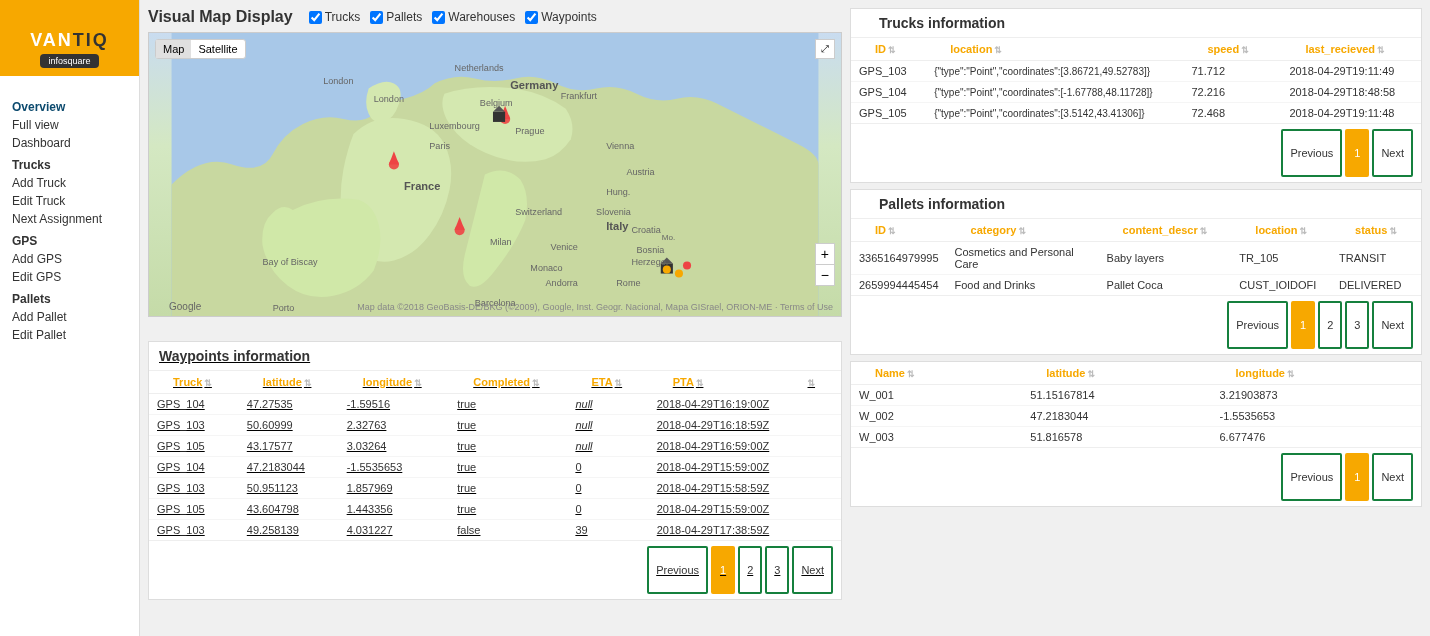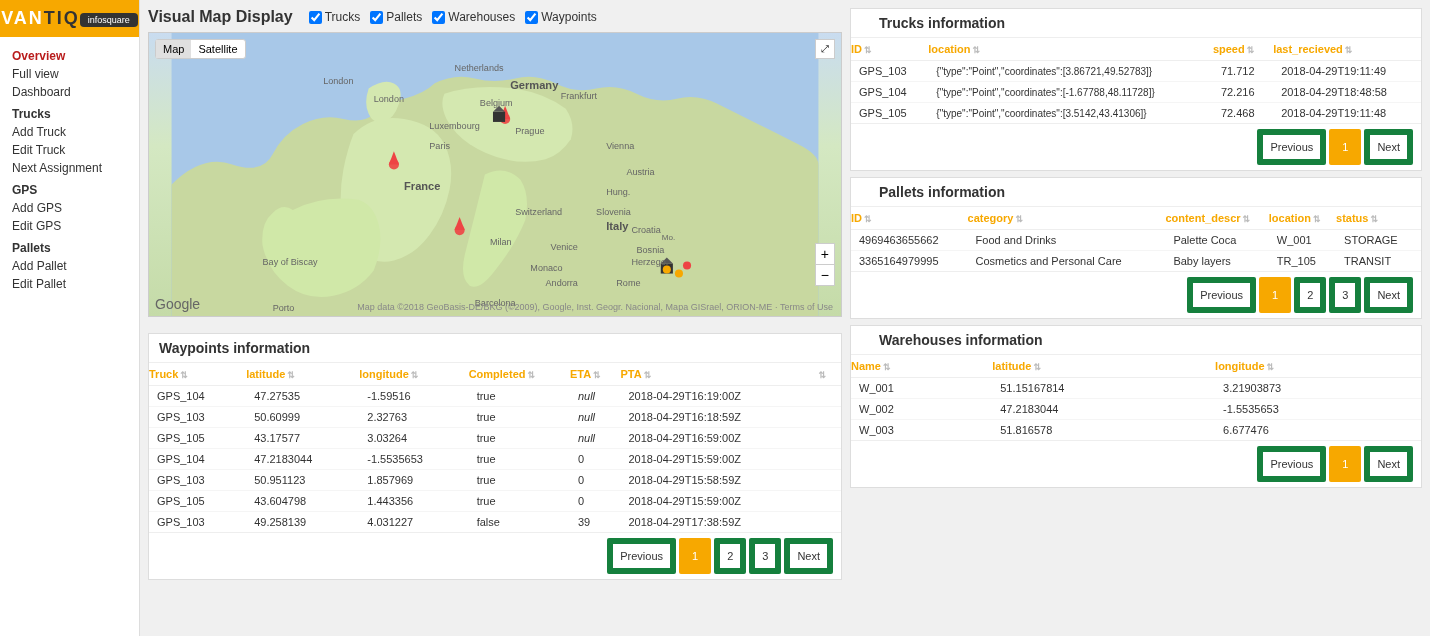--- a/index.html
+++ b/index.html
@@ -24,21 +24,21 @@
     }
     #sidebar nav { padding: 10px 12px; }
     #sidebar .nav-item {
       display: block;
       padding: 2px 0;
       color: #333;
       font-size: 12px;
       cursor: pointer;
       text-decoration: none;
     }
-    #sidebar .nav-item.active { color: #b91c1c; font-weight: bold; }
+    #sidebar .nav-item.active { color: #0c4a6e; font-weight: bold; margin-top: 12px; }
     #sidebar .nav-section {
       font-weight: bold;
       color: #333;
       font-size: 12px;
       margin-top: 6px;
       margin-bottom: 2px;
     }
 
     
     #main {
@@ -143,25 +143,26 @@
       padding: 2px 5px;
       cursor: pointer;
       font-size: 14px;
       border-bottom: 1px solid #ccc;
       text-align: center;
     }
     .map-zoom span:last-child { border-bottom: none; }
 
     
     .waypoints-section {
-      margin-top: 16px;
+      margin-top: 24px;
       border: 1px solid #ddd;
       background: #fff;
       overflow: hidden;
       flex-shrink: 0;
+      text-decoration: underline;
     }
     .section-title {
       font-size: 14px;
       font-weight: bold;
       color: #333;
       padding: 6px 10px;
       border-bottom: 1px solid #eee;
     }
 
     
@@ -189,21 +190,21 @@
 
     
     table {
       width: 100%;
       border-collapse: collapse;
       font-size: 11px;
     }
     table th {
       color: #f7a800;
       font-weight: bold;
-      padding: 5px 0;
+      padding: 5px 24px;
       text-align: left;
       border-bottom: 1px solid #eee;
       white-space: nowrap;
     }
     table td {
       padding: 4px 8px;
       color: #333;
       border-bottom: 1px solid #f5f5f5;
     }
     table tr:last-child td { border-bottom: none; }
@@ -216,22 +217,22 @@
     
     .pagination {
       display: flex;
       justify-content: flex-end;
       align-items: center;
       padding: 5px 8px;
       gap: 3px;
       border-top: 1px solid #eee;
     }
     .page-btn {
-      padding: 6px 7px;
-      border: 6px solid #15803d;
+      padding: 16px 7px;
+      border: 2px solid #15803d;
       background: #fff;
       cursor: pointer;
       font-size: 11px;
       border-radius: 2px;
       color: #333;
     }
     .page-btn.active {
       background: #f7a800;
       color: #fff;
       border-color: #f7a800;
@@ -241,43 +242,43 @@
     
     .map-bg {
       position: absolute;
       top: 0; left: 0; right: 0; bottom: 0;
       background: linear-gradient(180deg, #c9dcf0 0%, #d4e8c2 40%, #c5dba8 100%);
     }
 
     .google-label {
       position: absolute;
       bottom: 4px;
-      left: 6px;
-      font-size: 14px;
+      left: 20px;
+      font-size: 10px;
       color: #666;
       margin-top: 23px;
     }
     .map-attribution {
       position: absolute;
       bottom: 4px;
       right: 8px;
       font-size: 9px;
       color: #888;
     }
 
     .trucks-table-wrap, .waypoints-table-wrap {
       overflow-x: auto;
     }
   </style>
 </head>
 <body>
 
 <div id="sidebar">
   <div class="logo-area">
-    <div style="display:flex;flex-direction:row;align-items:center;">
+    <div style="display:flex;flex-direction:column;align-items:center;margin-top:22px;">
       <div>
         <span style="color:#fff;font-size:18px;font-weight:900;letter-spacing:2px;">VAN</span><span style="color:#333;font-size:18px;font-weight:900;letter-spacing:2px;">TIQ</span>
       </div>
       <div style="background:#333;color:#fff;font-size:9px;padding:2px 8px;border-radius:4px;margin-top:3px;">
         infosquare
       </div>
     </div>
   </div>
   <nav style="padding:10px 12px;">
     <a class="nav-item active">Overview</a>
@@ -546,46 +547,45 @@
             <tr>
               <th><span>ID</span><span class="sort-icon">⇅</span></th>
               <th><span>category</span><span class="sort-icon">⇅</span></th>
               <th><span>content_descr</span><span class="sort-icon">⇅</span></th>
               <th><span>location</span><span class="sort-icon">⇅</span></th>
               <th><span>status</span><span class="sort-icon">⇅</span></th>
             </tr>
           </thead>
           <tbody id="pallets-tbody">
               <tr>
-    <td>4969463655662</td>
-    <td>Food and Drinks</td>
-    <td>Palette Coca</td>
-    <td>W_001</td>
-    <td>STORAGE</td>
-  </tr>
-              <tr>
     <td>3365164979995</td>
     <td>Cosmetics and Personal Care</td>
     <td>Baby layers</td>
     <td>TR_105</td>
     <td>TRANSIT</td>
+  </tr>
+              <tr>
+    <td>2659994445454</td>
+    <td>Food and Drinks</td>
+    <td>Pallet Coca</td>
+    <td>CUST_IOIDOFI</td>
+    <td>DELIVERED</td>
   </tr>
             </tbody>
         </table>
         <div class="pagination">
           <button class="page-btn">Previous</button>
           <button class="page-btn active">1</button>
           <button class="page-btn">2</button>
           <button class="page-btn">3</button>
           <button class="page-btn">Next</button>
         </div>
       </div>
 
       <div class="info-section">
-        <div class="section-title">Warehouses information</div>
         <table>
           <thead>
             <tr>
               <th><span>Name</span><span class="sort-icon">⇅</span></th>
               <th><span>latitude</span><span class="sort-icon">⇅</span></th>
               <th><span>longitude</span><span class="sort-icon">⇅</span></th>
             </tr>
           </thead>
           <tbody id="warehouses-tbody">
               <tr>

